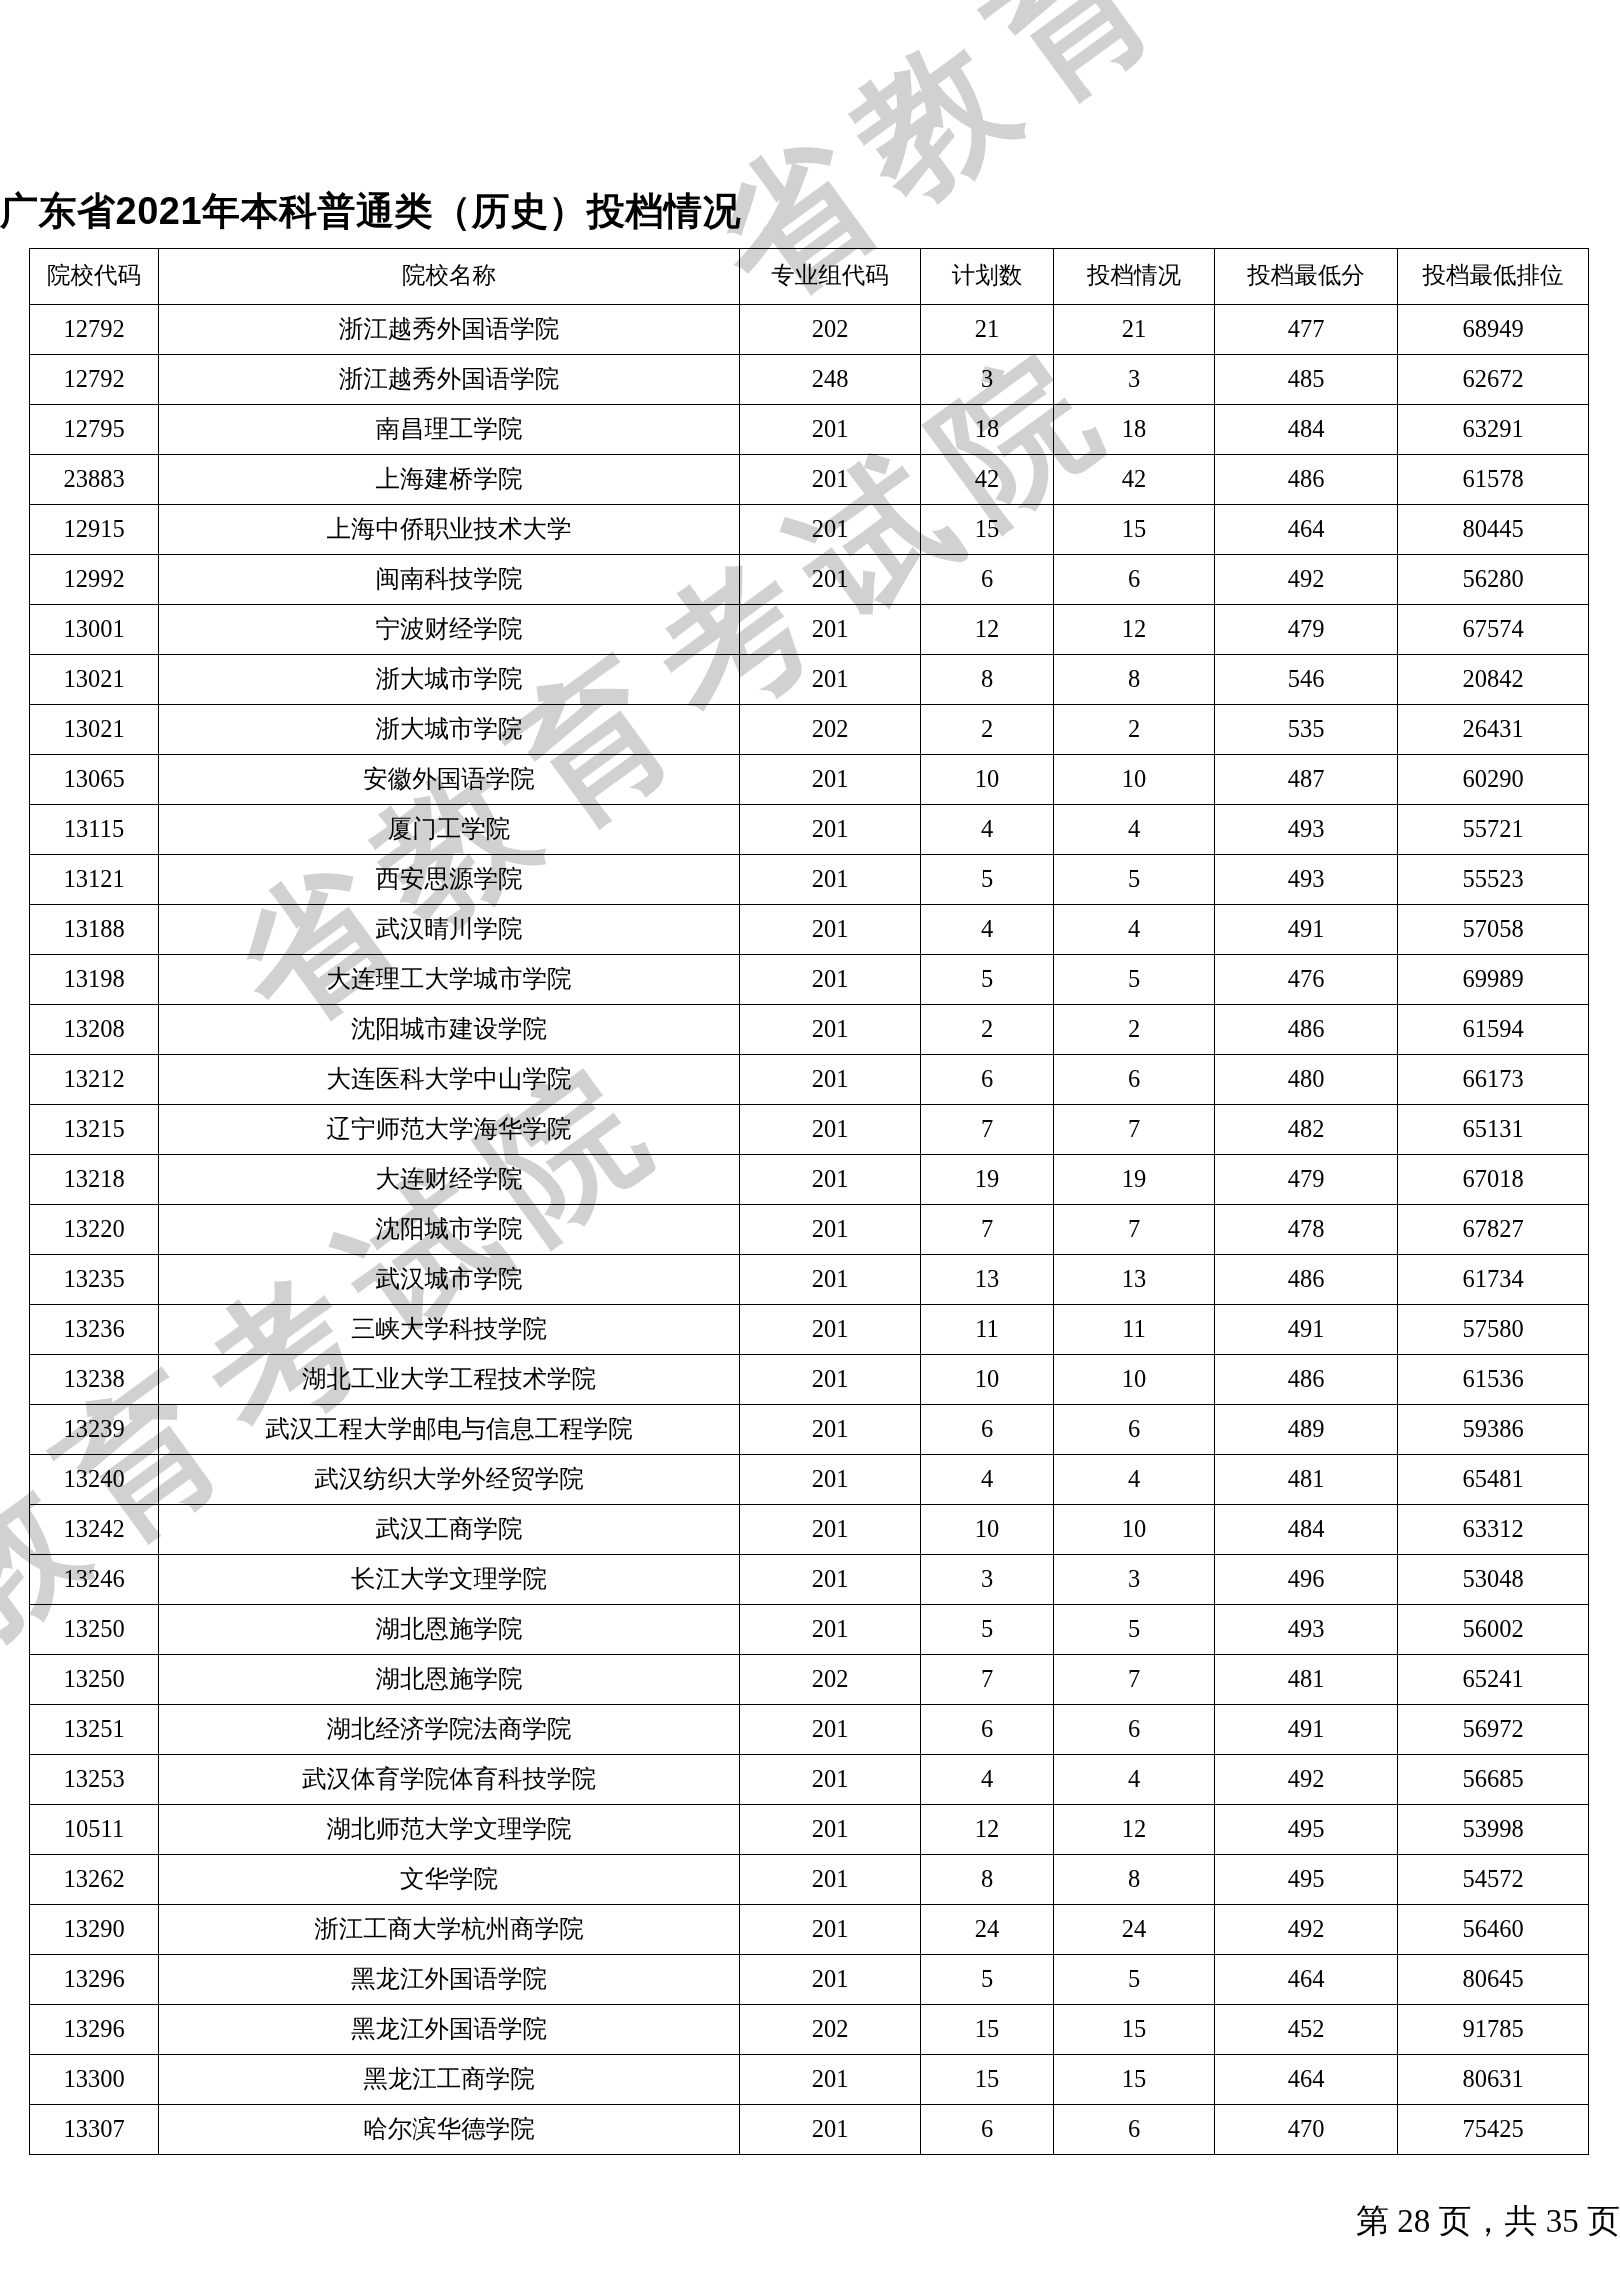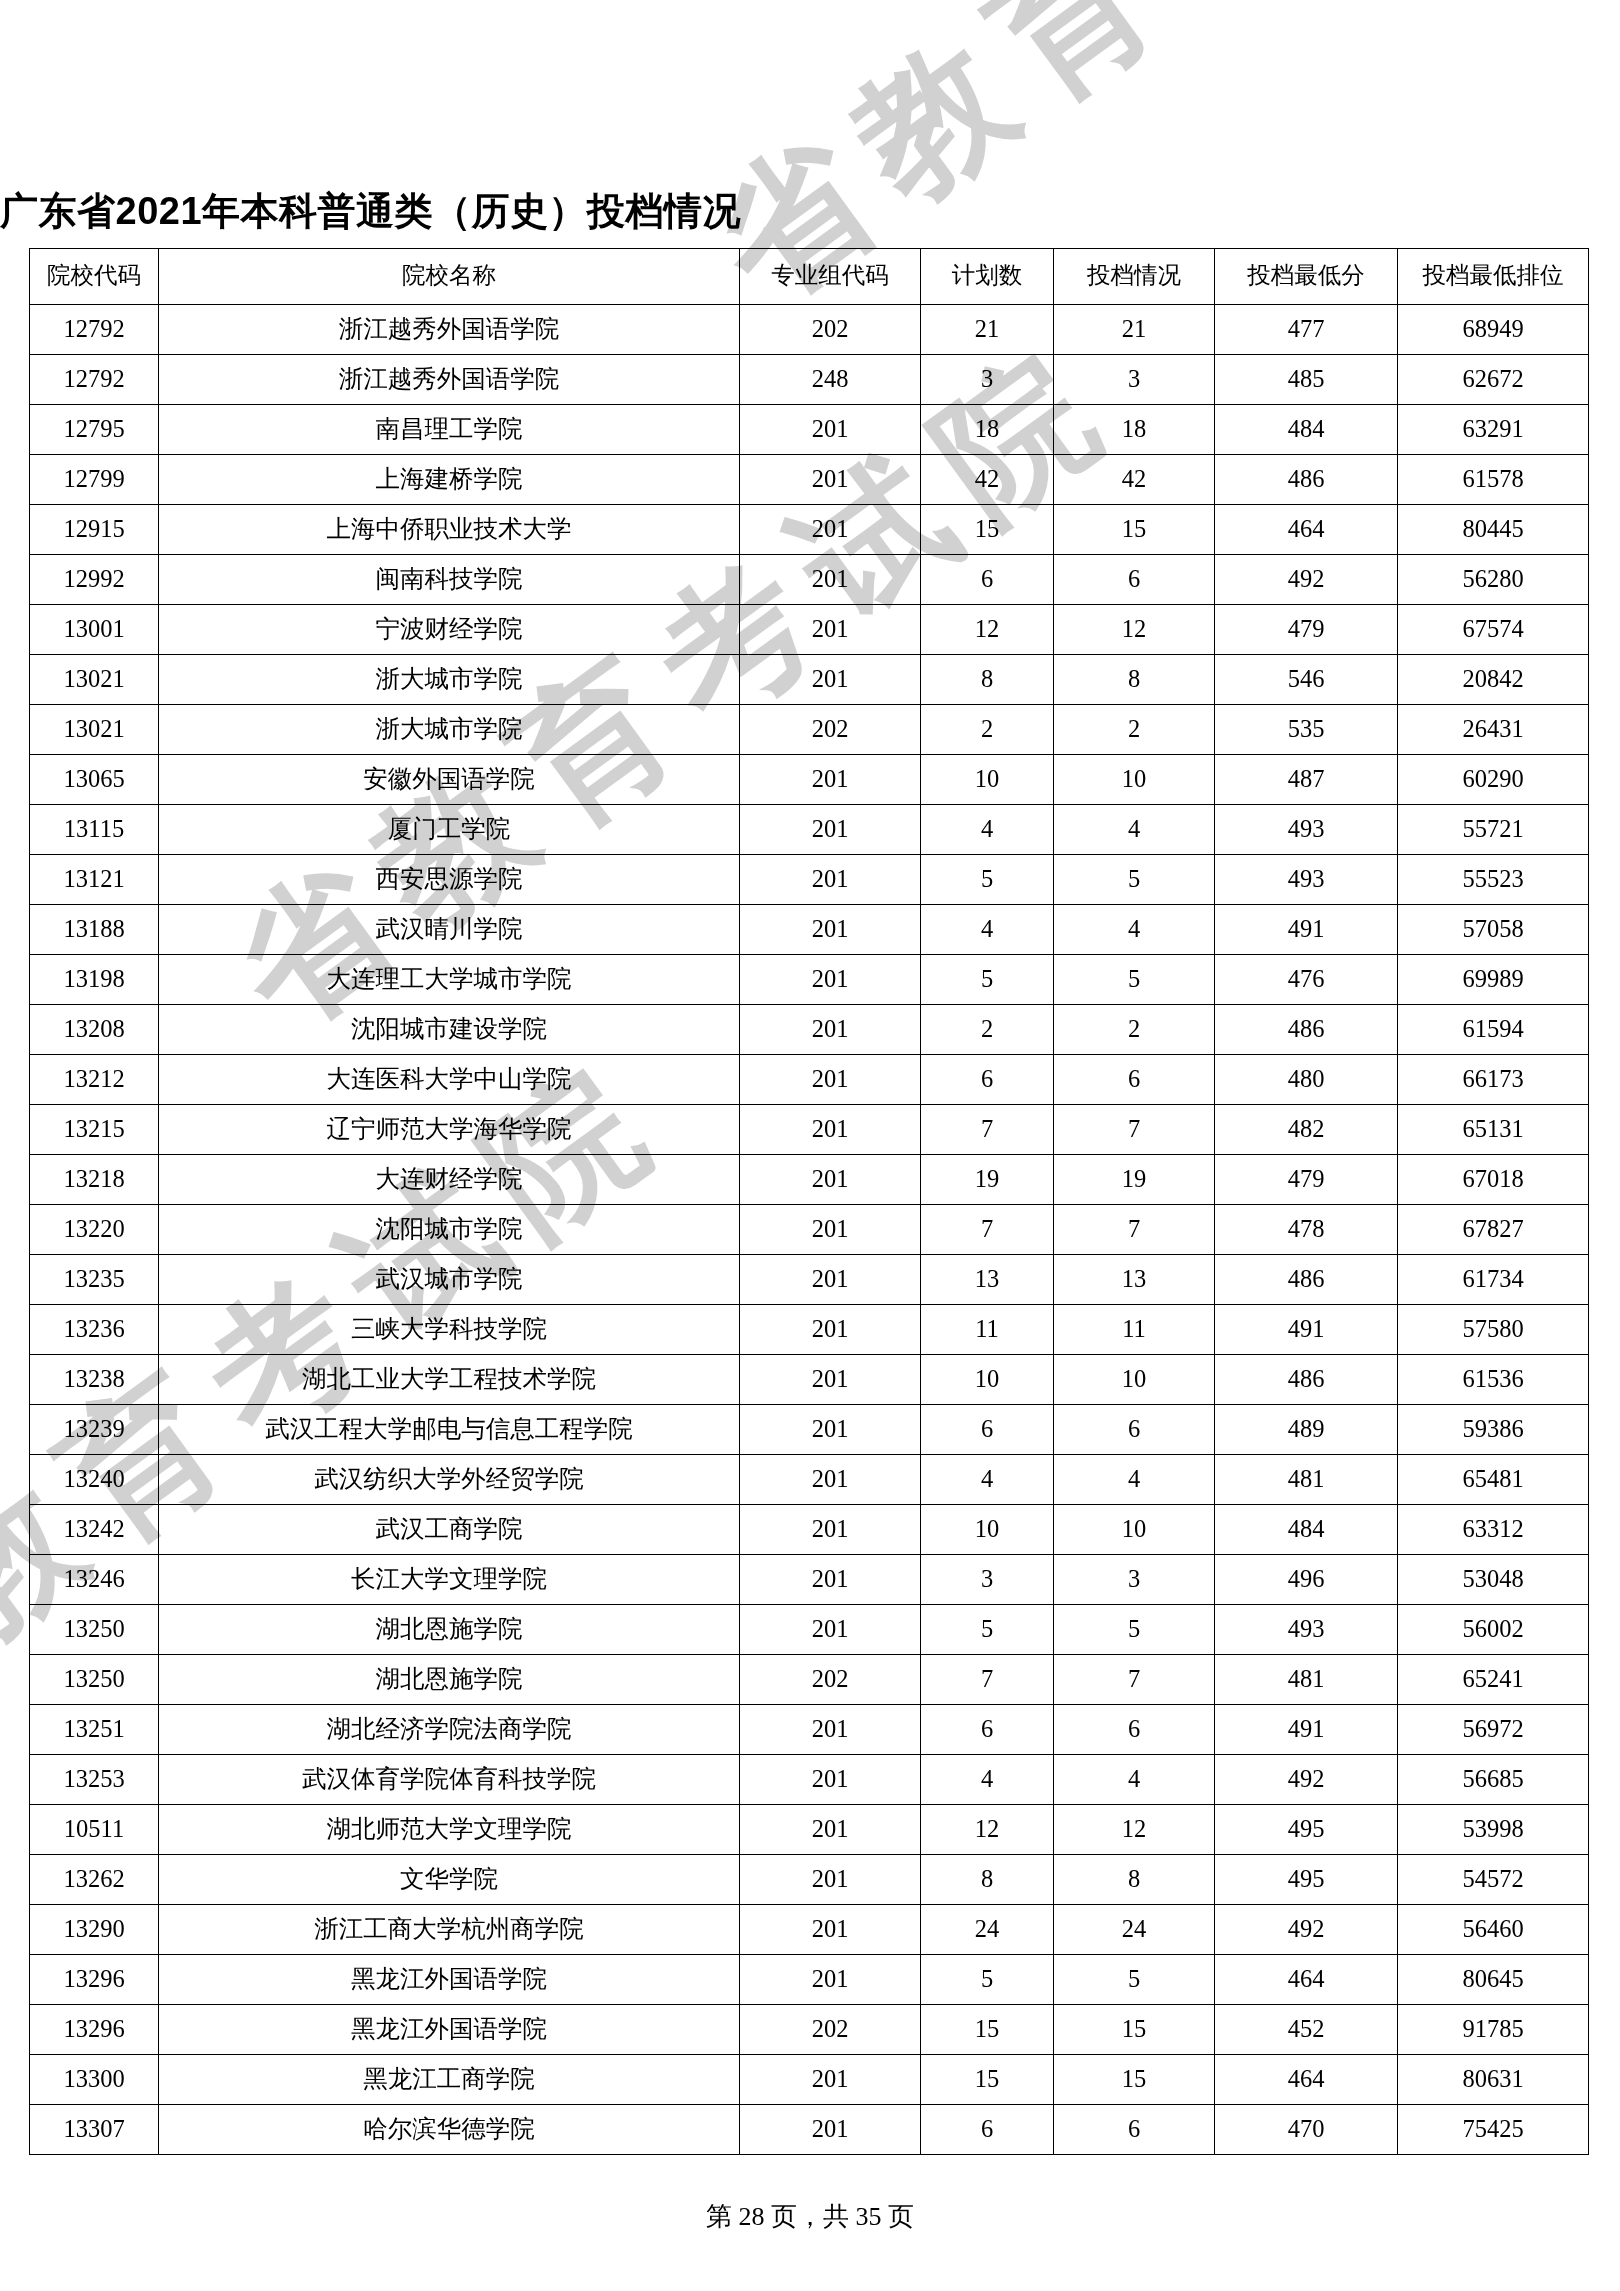--- a/index.html
+++ b/index.html
@@ -120,22 +120,22 @@
   td.name  { font-size: 26.5px; }
   td.num   { font-size: 25.5px; }
 
   
   .footer {
     position: absolute;
     z-index: 2;
     left: 0;
     right: 0;
     top: 2199px;
-    text-align: center;
-    font-size: 26px;
+    text-align: right;
+    font-size: 33px;
     font-family: "Liberation Serif", "DejaVu Serif", serif;
   }
 </style>
 </head>
 <body>
 
 <div class="page">
 
   <div class="watermark-layer">
     <div class="wm-text wm-a">省教育考试院</div>
@@ -189,21 +189,21 @@
           <tr>
             <td class="code">12795</td>
             <td class="name">南昌理工学院</td>
             <td class="num">201</td>
             <td class="num">18</td>
             <td class="num">18</td>
             <td class="num">484</td>
             <td class="num">63291</td>
           </tr>
           <tr>
-            <td class="code">12799</td>
+            <td class="code">23883</td>
             <td class="name">上海建桥学院</td>
             <td class="num">201</td>
             <td class="num">42</td>
             <td class="num">42</td>
             <td class="num">486</td>
             <td class="num">61578</td>
           </tr>
           <tr>
             <td class="code">12915</td>
             <td class="name">上海中侨职业技术大学</td>

